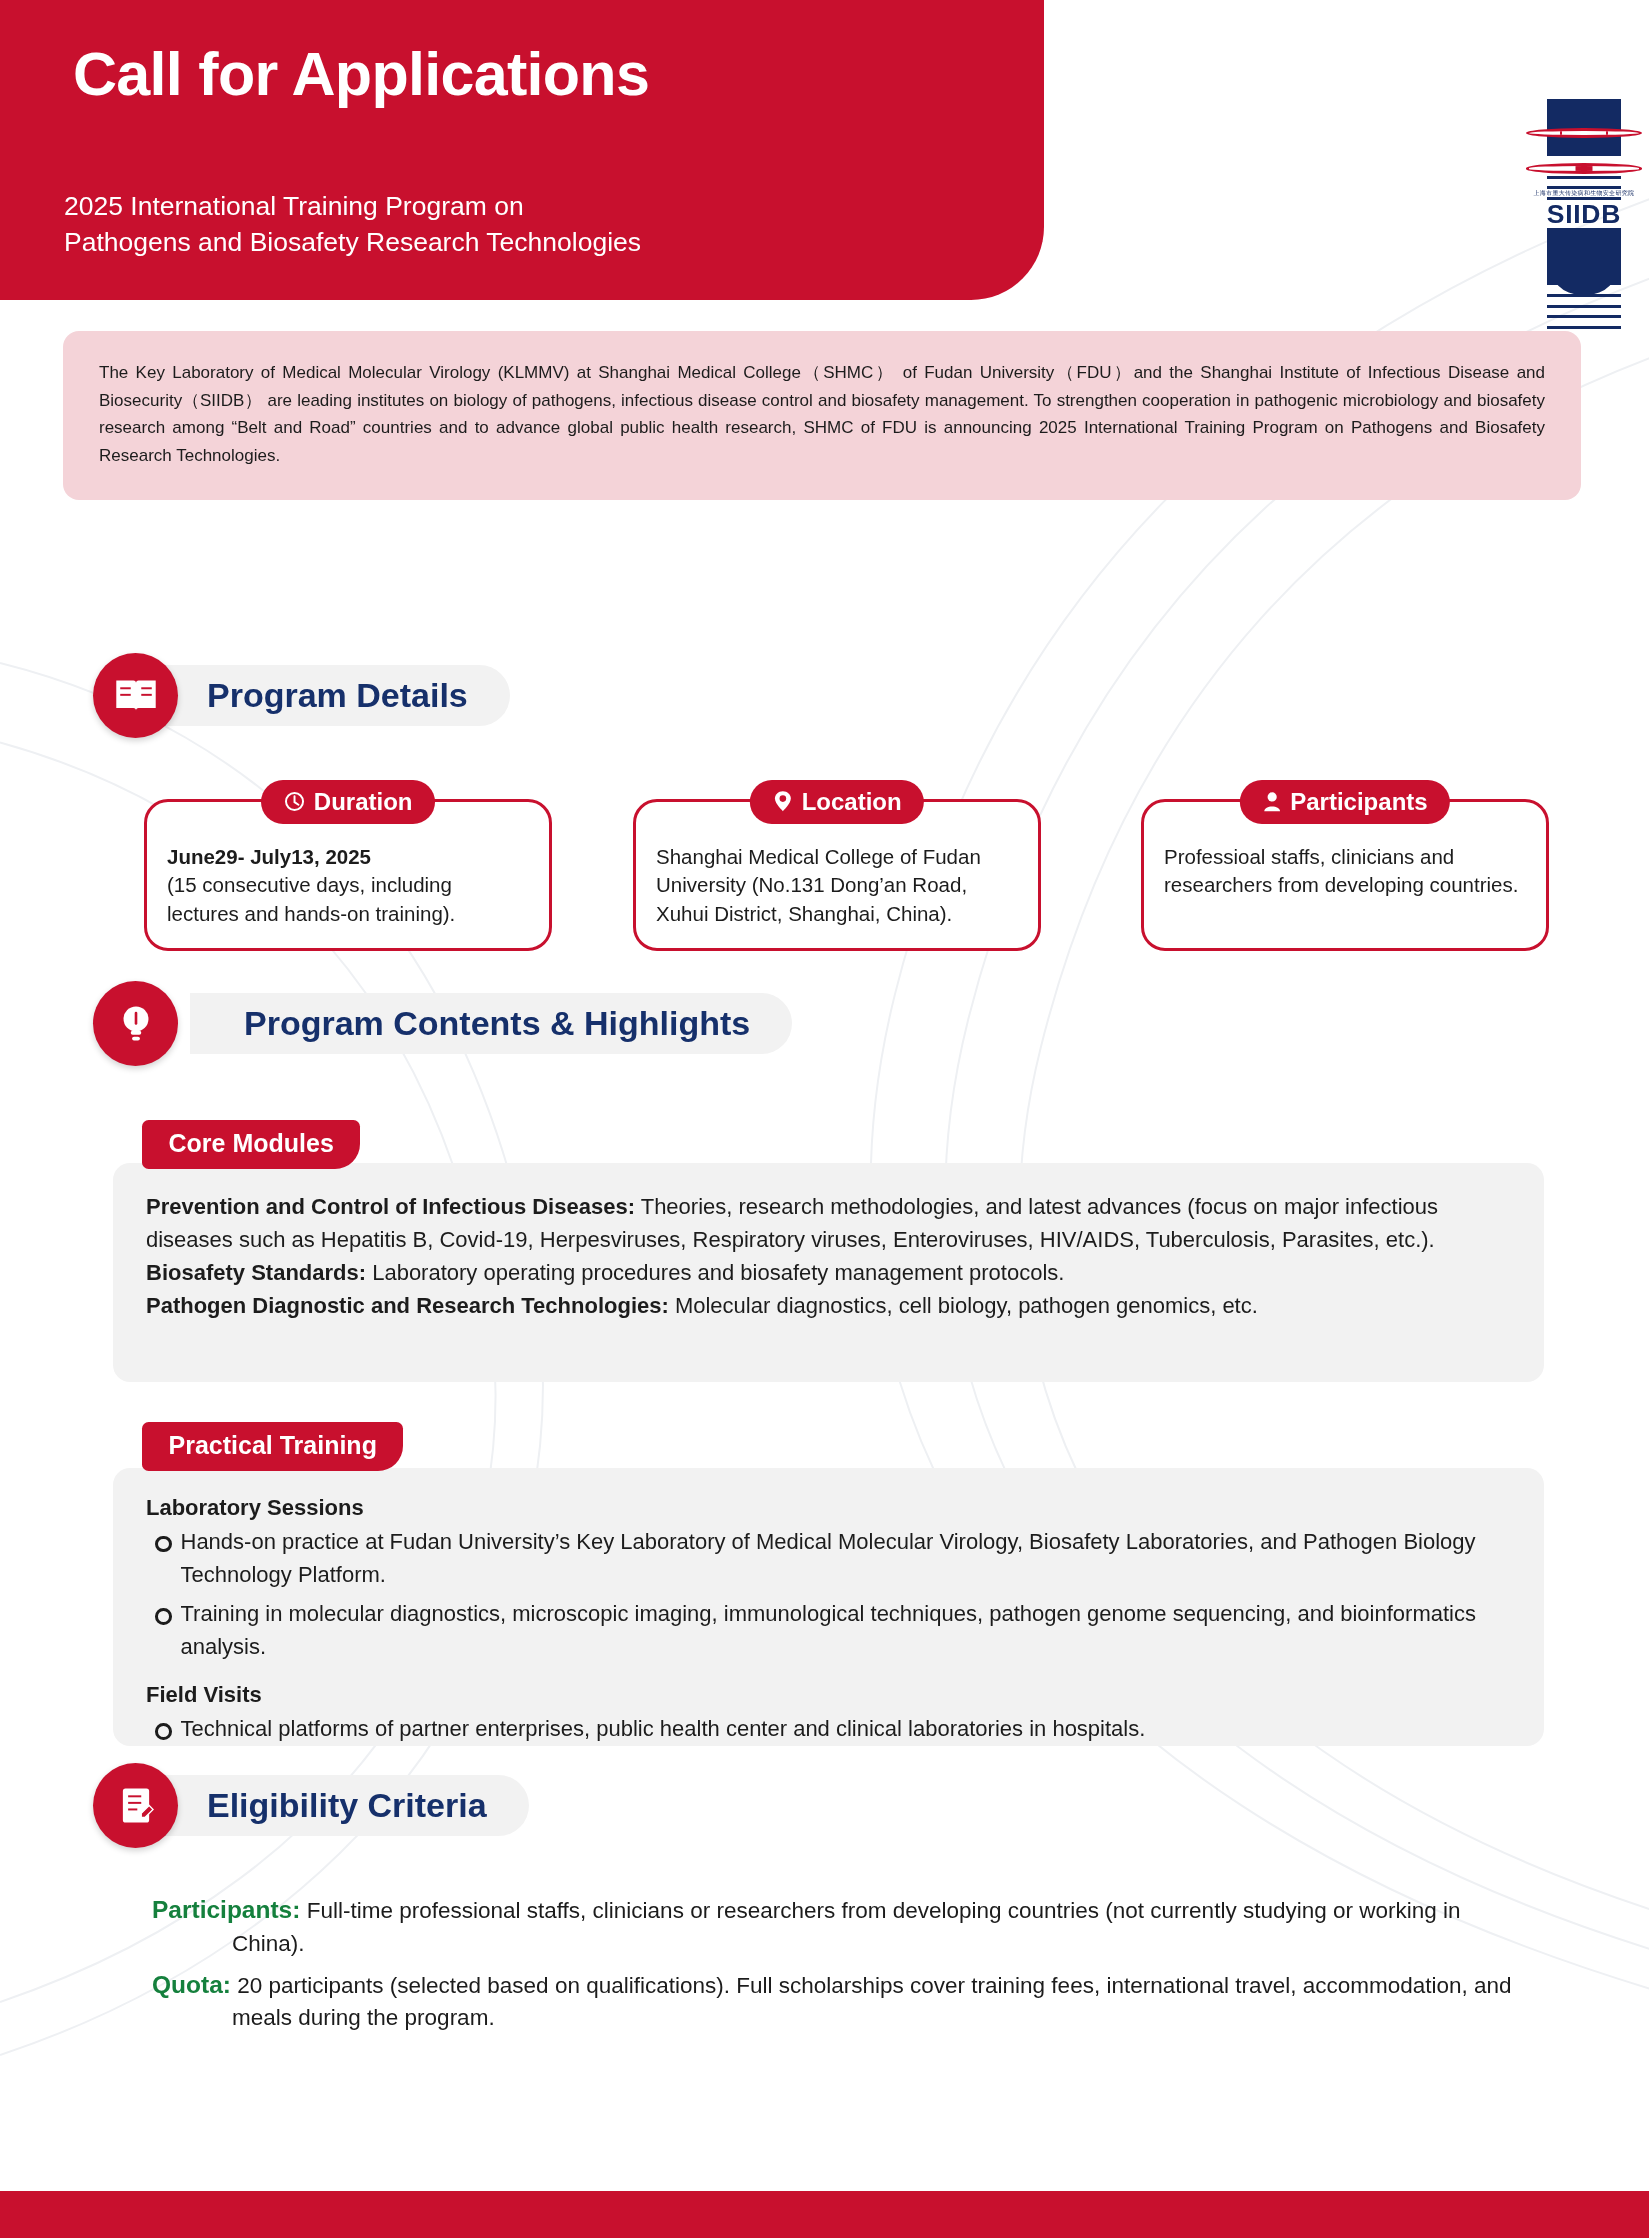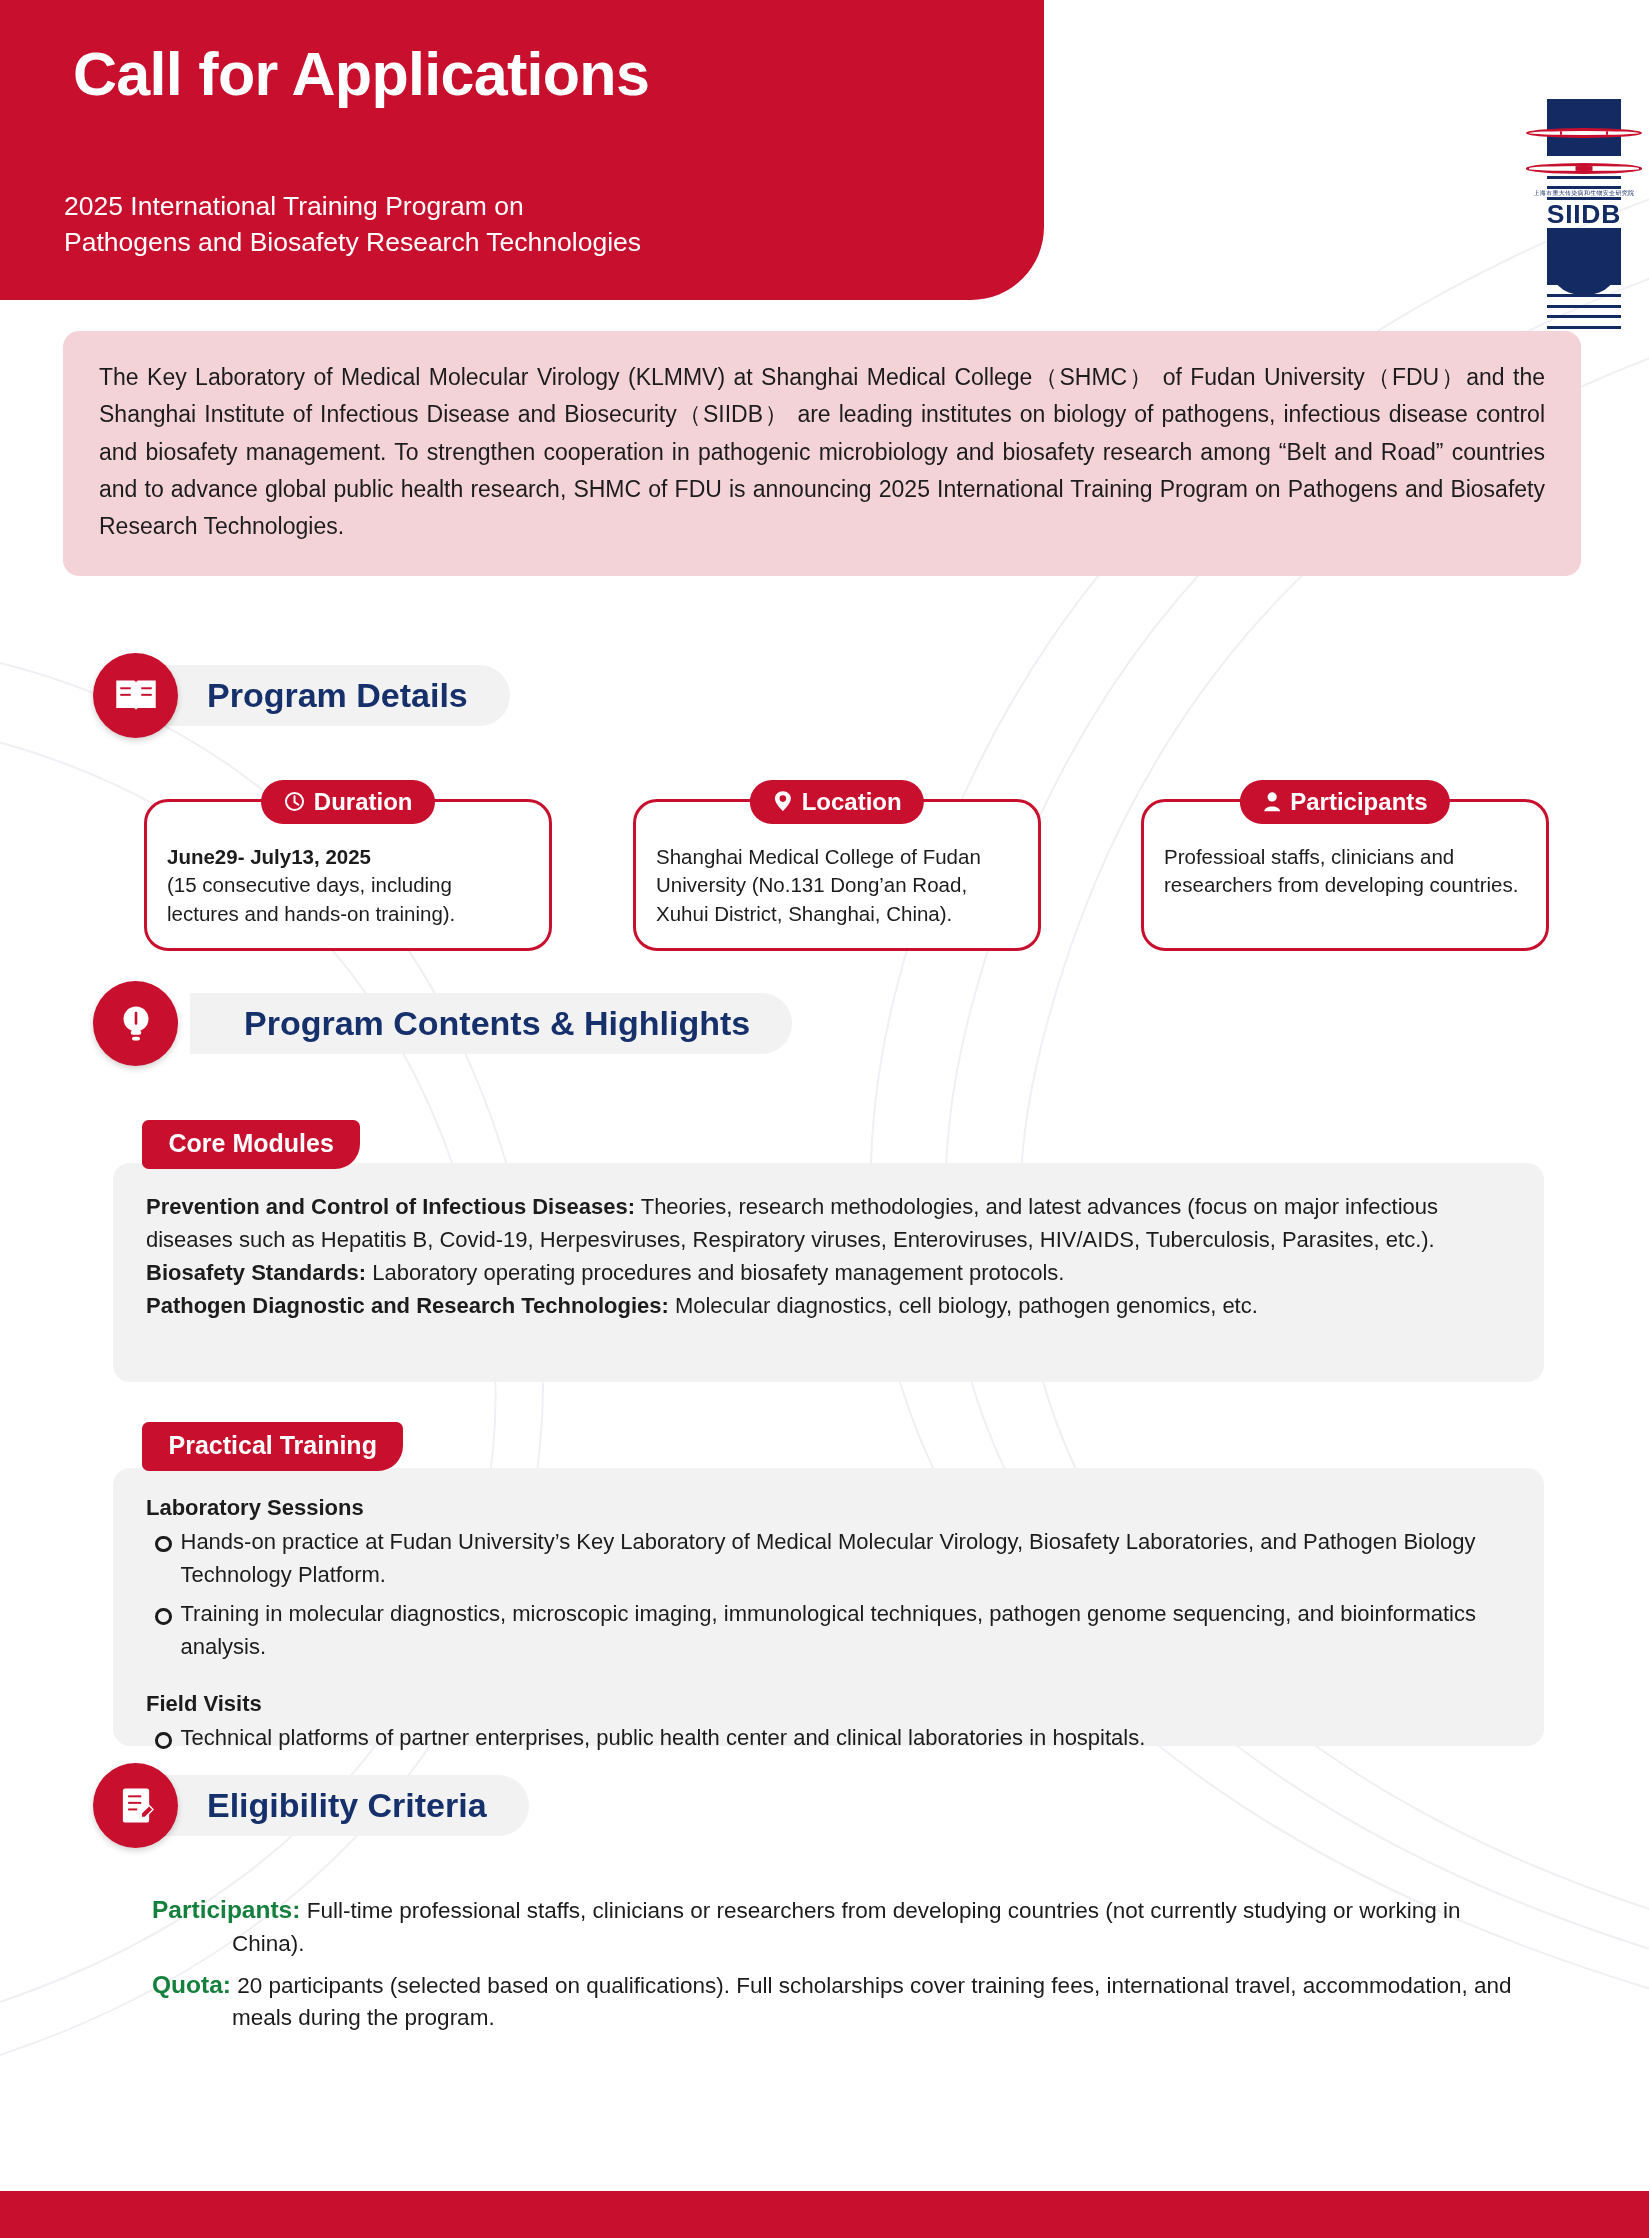--- a/index.html
+++ b/index.html
@@ -216,21 +216,21 @@
     position: absolute;
     left: 63px;
     top: 331px;
     width: 1518px;
     background: #f4d3d8;
     border-radius: 16px;
     padding: 28px 36px 30.5px 36px;
     z-index: 2;
   }
   .intro p {
-    font-size: 23px;
+    font-size: 17px;
     line-height: 1.62;
     color: #1c1c1c;
     text-align: justify;
   }
 
   
   .section-head {
     position: absolute;
     display: flex;
     align-items: center;
@@ -515,21 +515,21 @@
   </p>
 </div>
 
 <div class="sub-label" style="left:142px; top:1422px;">Practical Training</div>
 <div class="content-panel" style="left:113px; top:1468px; width:1431px; height:278px;">
   <div class="bullet-head">Laboratory Sessions</div>
   <ul class="dots">
     <li>Hands-on practice at Fudan University’s Key Laboratory of Medical Molecular Virology, Biosafety Laboratories, and Pathogen Biology Technology Platform.</li>
     <li>Training in molecular diagnostics, microscopic imaging, immunological techniques, pathogen genome sequencing, and bioinformatics analysis.</li>
   </ul>
-  <div class="bullet-head" style="margin-top:28px;">Field Visits</div>
+  <div class="bullet-head" style="margin-top:19px;">Field Visits</div>
   <ul class="dots">
     <li>Technical platforms of partner enterprises, public health center and clinical laboratories in hospitals.</li>
   </ul>
 </div>
 
 <div class="section-head" style="left:93px; top:1763px;">
   <div class="section-icon">
     <svg width="42" height="45" viewBox="0 0 64 68">
       <rect x="12" y="8" width="40" height="52" rx="4" fill="#fff"></rect>
       <g stroke="#c8102e" stroke-width="3">

